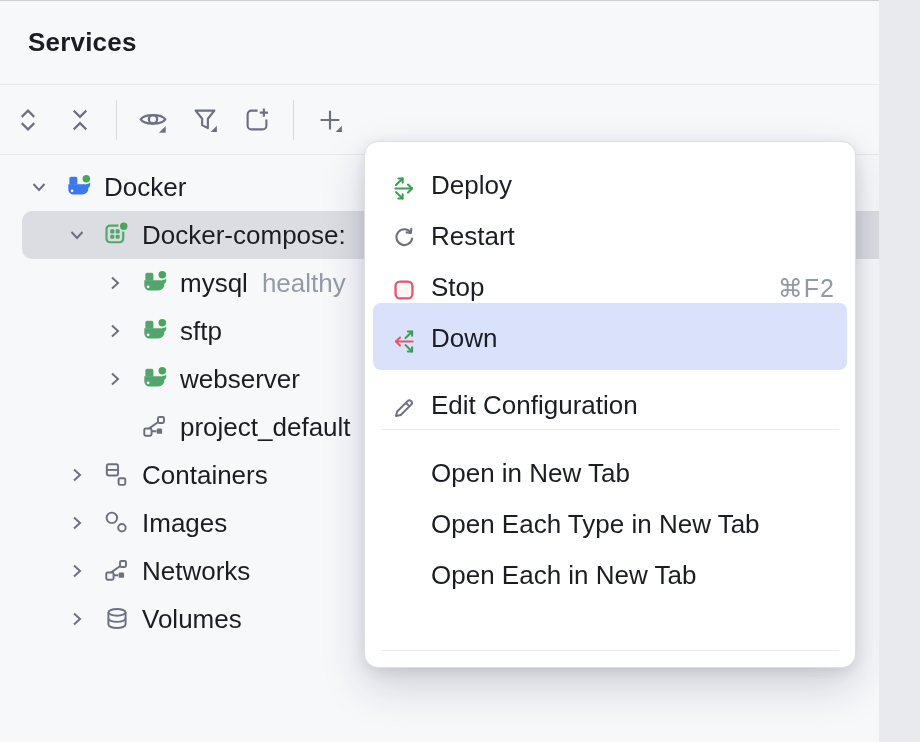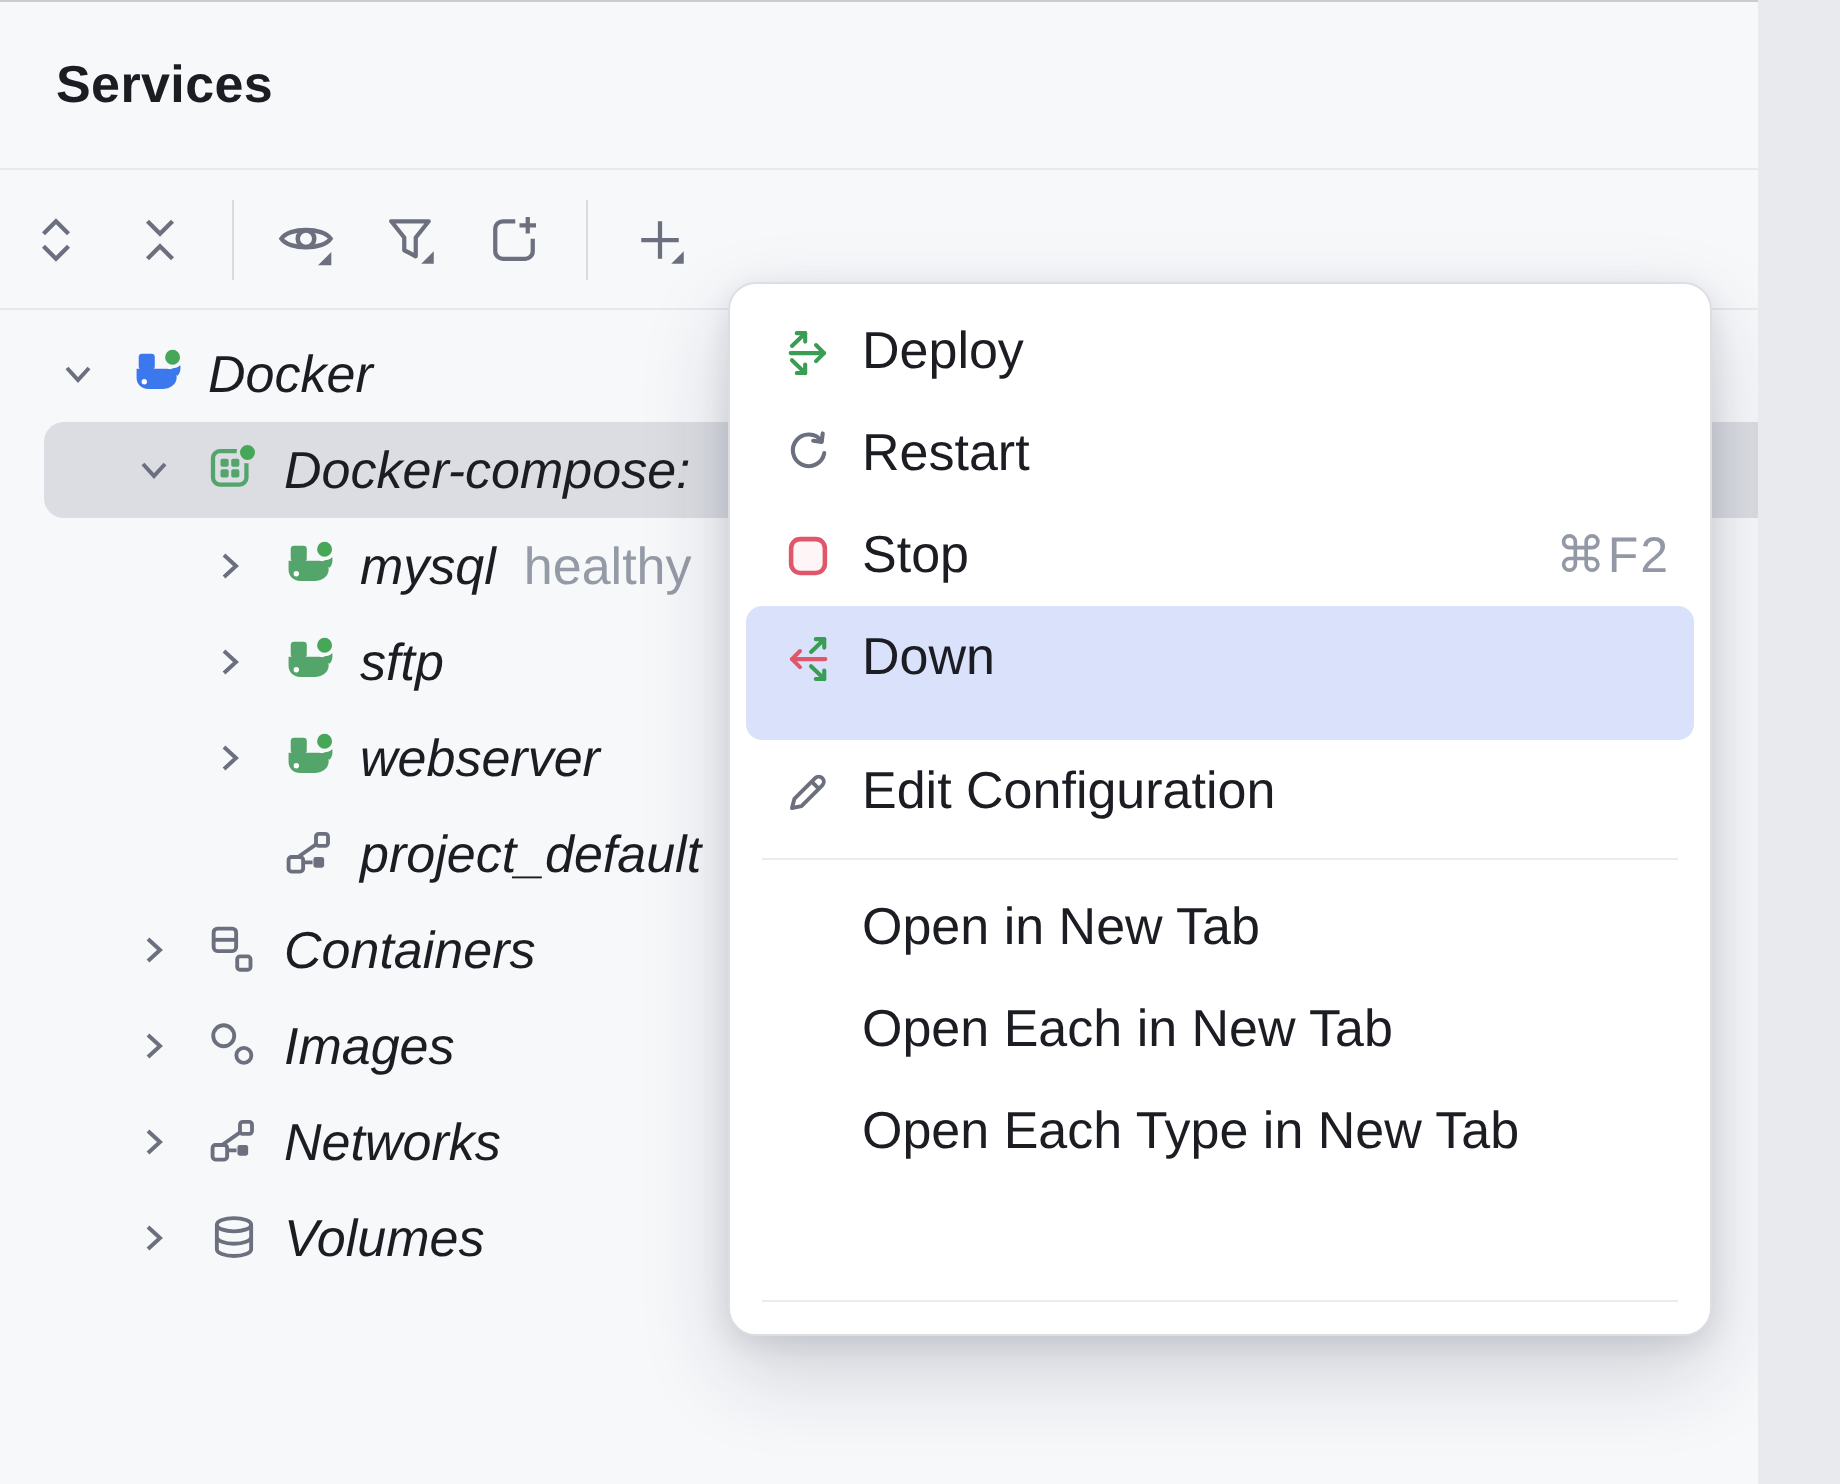--- a/index.html
+++ b/index.html
@@ -20,27 +20,27 @@
         display:flex;align-items:center;justify-content:center;padding:0;cursor:default;}
   .tsep{width:1px;height:40px;background:#d9dbe0;margin:0 10px;}
   
   .tree{padding-top:8px;position:relative;}
   .trow{height:48px;display:flex;align-items:center;position:relative;}
   .trow.selected::before{content:"";position:absolute;left:22px;right:0;top:0;bottom:0;
         background:var(--tree-selection);border-radius:10px 0 0 10px;}
   .trow>*{position:relative;z-index:1;}
   .twisty{width:22px;height:22px;margin-right:14px;flex:none;display:flex;align-items:center;justify-content:center;}
   .ticon{width:30px;height:30px;margin-right:10px;flex:none;display:flex;align-items:center;justify-content:center;}
-  .tlabel{font-size:26px;white-space:nowrap;font-style:italic;}
+  .tlabel{font-size:26px;white-space:nowrap;}
   .tstatus{font-size:26px;color:var(--status-text);margin-left:14px;white-space:nowrap;}
   
   .menu{position:absolute;left:364px;top:140px;width:492px;box-sizing:border-box;z-index:5;
         background:#ffffff;border:1px solid #dcdee4;border-radius:14px;padding:8px 0;
         box-shadow:0 18px 44px rgba(30,34,60,.18),0 4px 14px rgba(30,34,60,.10);}
-  .mitem{height:51px;display:flex;align-items:center;padding:0 20px 0 26px;font-size:26px;white-space:nowrap;}
+  .mitem{height:51px;display:flex;align-items:flex-end;padding:0 20px 0 26px;font-size:26px;white-space:nowrap;}
   .mitem.hl{background:var(--menu-highlight);border-radius:8px;margin:0 8px;padding:0 12px 16px 18px;}
   .micon{width:26px;height:26px;margin-right:14px;flex:none;display:flex;align-items:center;justify-content:center;}
   .mshort{margin-left:auto;color:#9298a5;font-size:25px;letter-spacing:1px;padding-left:30px;}
   .msep{height:1px;background:#ebecf0;margin:8px 16px;}
 </style>
 </head>
 <body>
 
 <div id="panel">
   <div class="header">
@@ -318,24 +318,24 @@
         </span>
         <span>Edit Configuration</span>
       </div>
       <div class="msep"></div>
       <div class="mitem">
         <span class="micon"></span>
         <span>Open in New Tab</span>
       </div>
       <div class="mitem">
         <span class="micon"></span>
+        <span>Open Each Type in New Tab</span>
+      </div>
+      <div class="mitem">
+        <span class="micon"></span>
         <span>Open Each in New Tab</span>
-      </div>
-      <div class="mitem">
-        <span class="micon"></span>
-        <span>Open Each Type in New Tab</span>
       </div>
       <div class="mitem">
         <span class="micon"></span>
       </div>
       <div class="msep"></div>
     </div>
 </div>
 
 </body></html>

